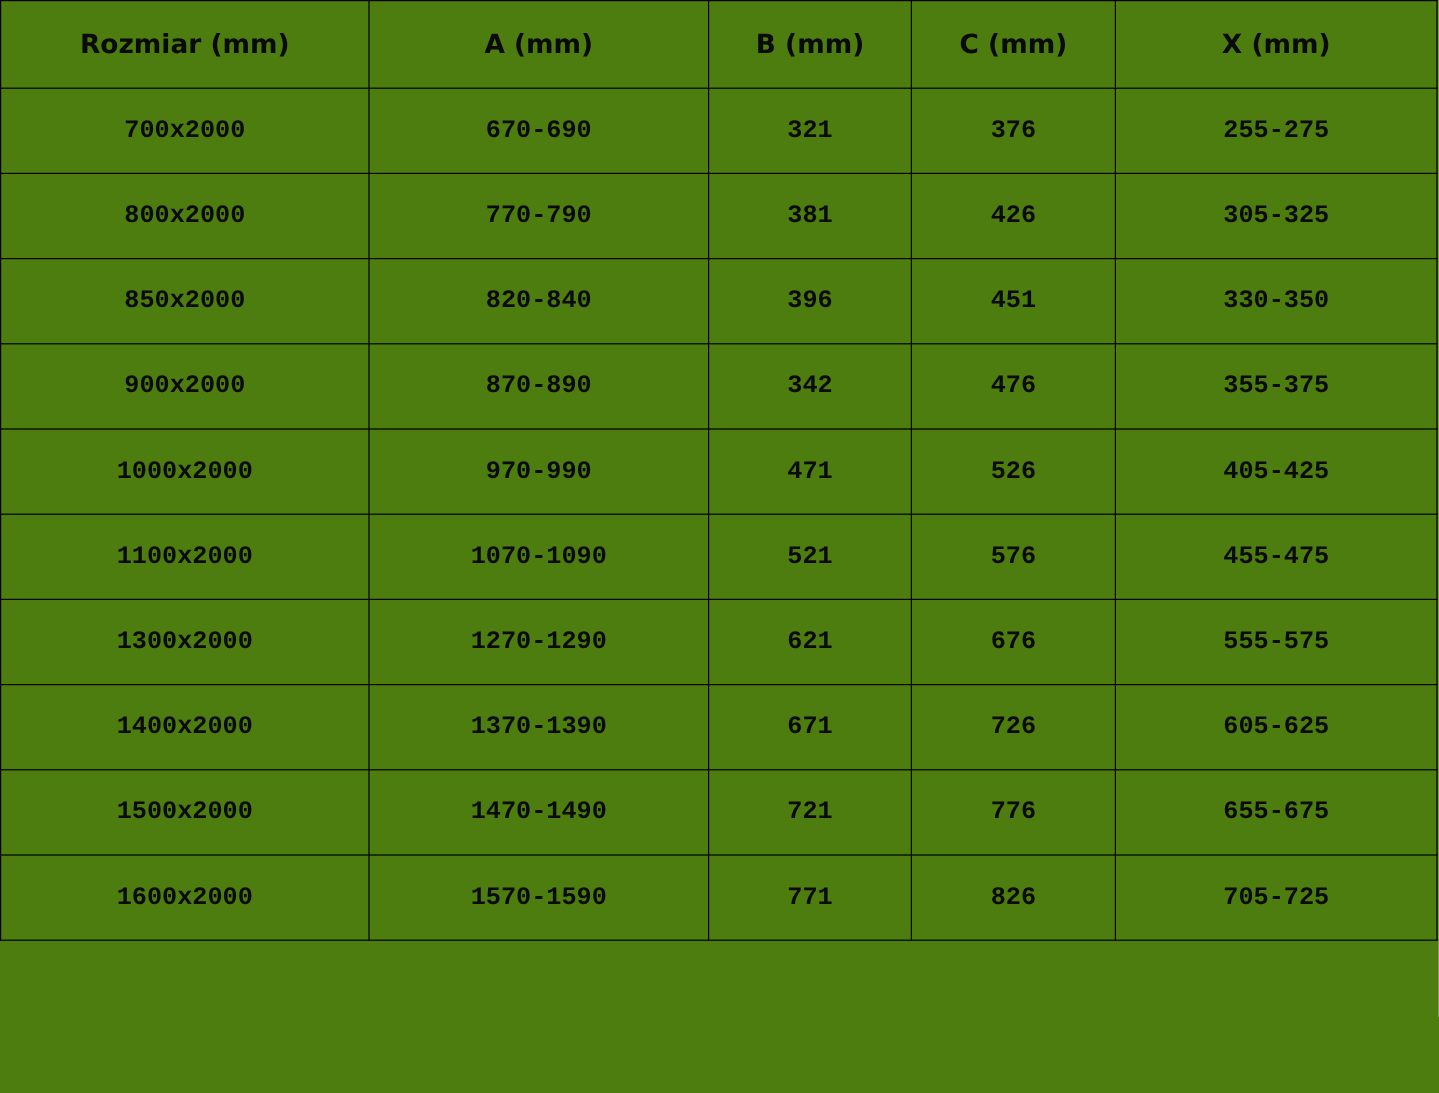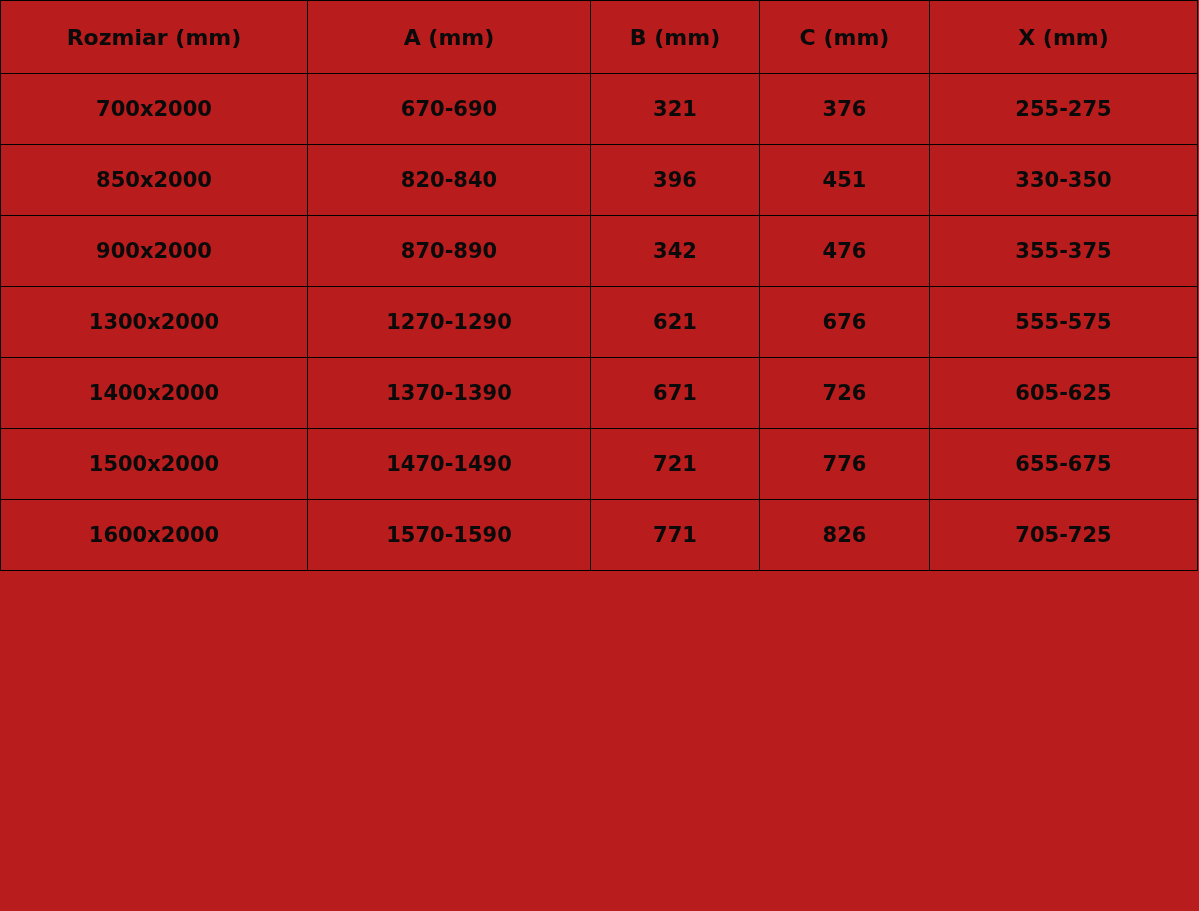--- a/index.html
+++ b/index.html
@@ -11,21 +11,21 @@
     width: 1199px;
     height: 911px;
     font-family: "DejaVu Sans", sans-serif;
     color: #000000;
     overflow: hidden;
   }
   .sheet {
     width: 1199px;
     height: 911px;
     box-sizing: border-box;
-    background: #b91c1c;
+    background: #4d7c0f;
   }
   table.size-table {
     border-collapse: collapse;
     width: 1197px;
     margin: 0;
     table-layout: fixed;
   }
   table.size-table th,
   table.size-table td {
     border: 1px solid #000000;
@@ -36,20 +36,21 @@
     padding: 0;
     height: 70px;
     white-space: nowrap;
   }
   table.size-table th {
     font-size: 22px;
     height: 72px;
   }
   table.size-table td {
     font-size: 21px;
+    font-family: Liberation Mono, monospace;
   }
   
   col.c0 { width: 307px; }
   col.c1 { width: 283px; }
   col.c2 { width: 169px; }
   col.c3 { width: 170px; }
   col.c4 { width: 268px; }
 </style>
 </head>
 <body>
@@ -74,32 +75,53 @@
     </thead>
     <tbody>
       <tr>
         <td>700x2000</td>
         <td>670-690</td>
         <td>321</td>
         <td>376</td>
         <td>255-275</td>
       </tr>
       <tr>
+        <td>800x2000</td>
+        <td>770-790</td>
+        <td>381</td>
+        <td>426</td>
+        <td>305-325</td>
+      </tr>
+      <tr>
         <td>850x2000</td>
         <td>820-840</td>
         <td>396</td>
         <td>451</td>
         <td>330-350</td>
       </tr>
       <tr>
         <td>900x2000</td>
         <td>870-890</td>
         <td>342</td>
         <td>476</td>
         <td>355-375</td>
+      </tr>
+      <tr>
+        <td>1000x2000</td>
+        <td>970-990</td>
+        <td>471</td>
+        <td>526</td>
+        <td>405-425</td>
+      </tr>
+      <tr>
+        <td>1100x2000</td>
+        <td>1070-1090</td>
+        <td>521</td>
+        <td>576</td>
+        <td>455-475</td>
       </tr>
       <tr>
         <td>1300x2000</td>
         <td>1270-1290</td>
         <td>621</td>
         <td>676</td>
         <td>555-575</td>
       </tr>
       <tr>
         <td>1400x2000</td>

